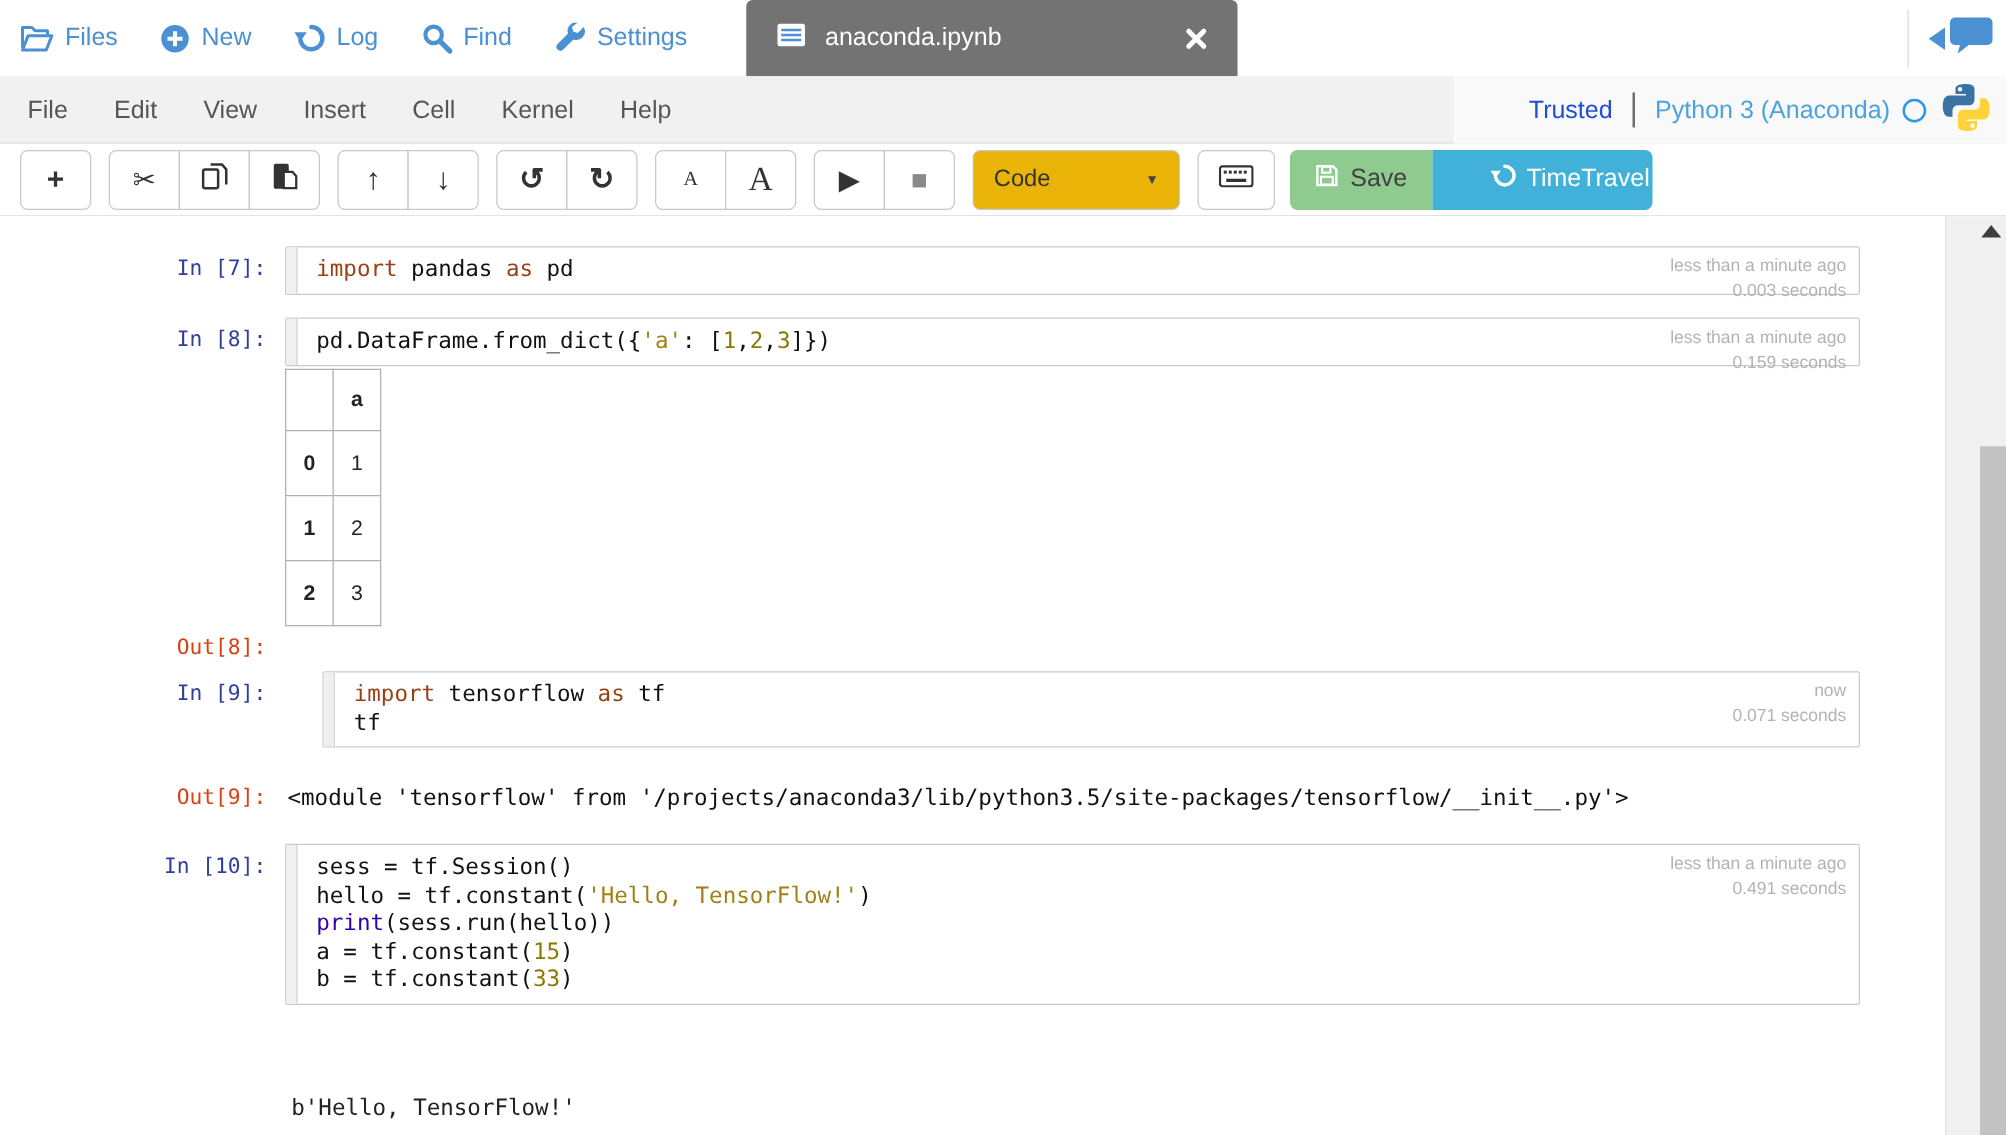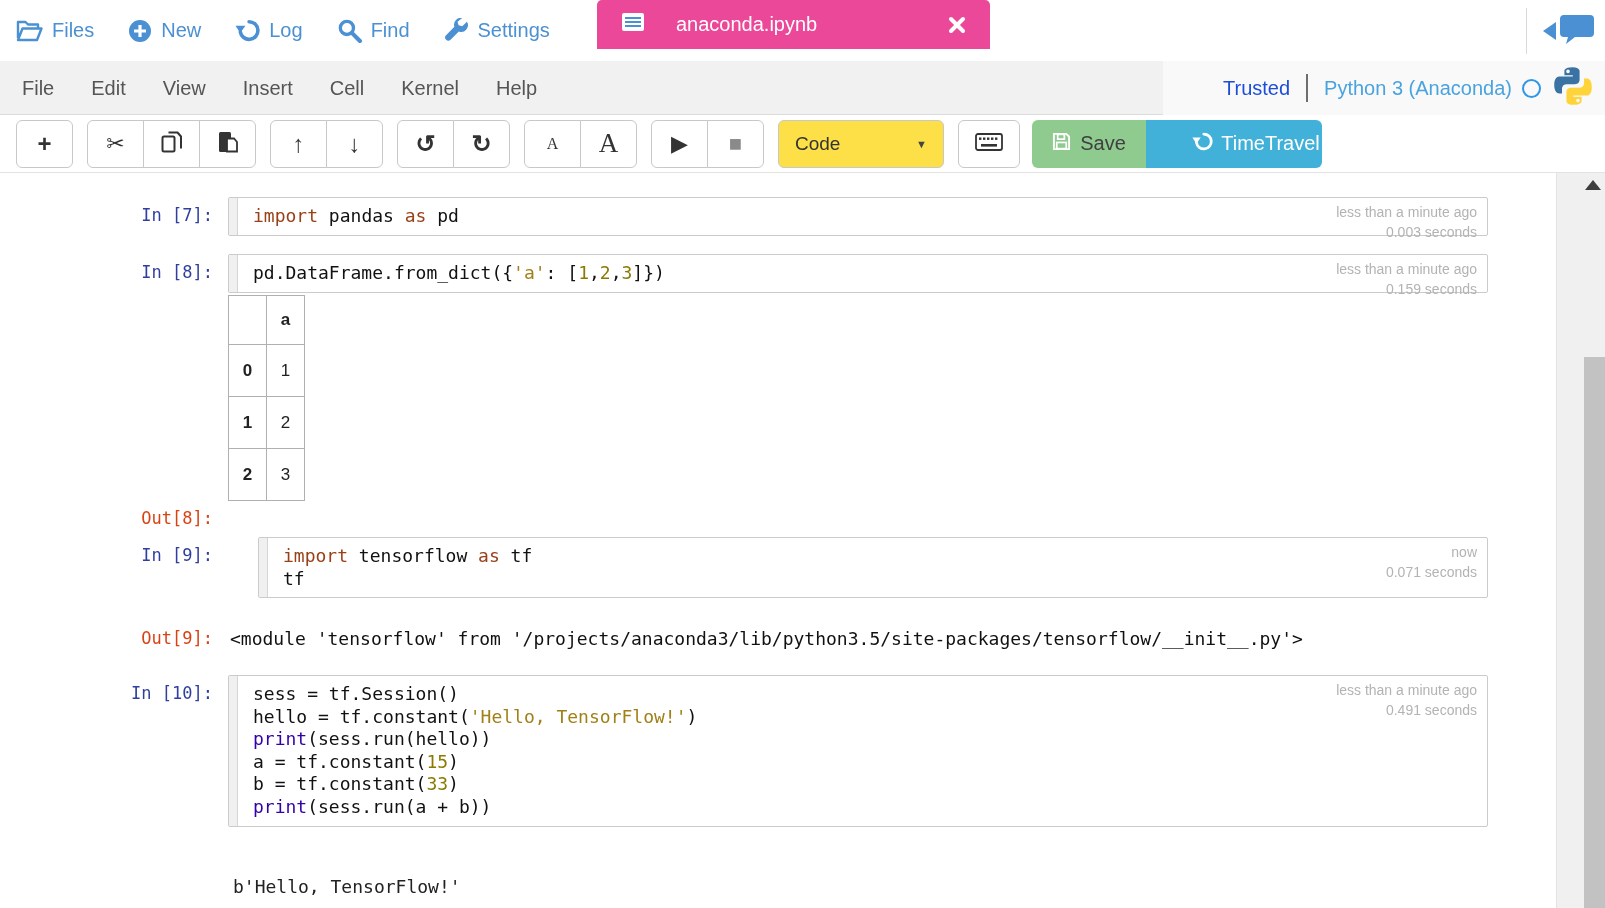--- a/index.html
+++ b/index.html
@@ -5,22 +5,22 @@
   * { margin:0; padding:0; box-sizing:border-box; }
   html,body { width:1605px; height:908px; overflow:hidden; background:#fff;
               font-family:"Liberation Sans", sans-serif; }
   #app { position:relative; width:1605px; height:908px; background:#fff; }
 
   
   #topbar { position:absolute; top:0; left:0; width:1605px; height:61px; background:#fff; }
   .nav-items { position:absolute; left:16px; top:0; height:61px; display:flex; align-items:center; gap:34px; }
   .nav-item { display:flex; align-items:center; gap:9px; color:#4a90d2; font-size:20px; cursor:pointer; }
   .nav-item svg { display:block; }
-  #file-tab { position:absolute; left:597px; top:0; width:393px; height:49px; background:#ec4899;
-              border-radius:5px 5px 0 0; display:flex; align-items:center; padding:0 24px; gap:31px;
+  #file-tab { position:absolute; left:597px; top:0; width:393px; height:61px; background:#737373;
+              border-radius:5px 5px 0 0; display:flex; align-items:center; padding:0 24px; gap:15px;
               color:#fff; font-size:20px; }
   #file-tab .close { margin-left:auto; display:flex; align-items:center; cursor:pointer; }
   .topbar-right { position:absolute; right:10px; top:0; height:61px; display:flex; align-items:center; }
   .topbar-divider { width:1px; height:46px; background:#d9d9d9; margin-right:16px; }
   .caret-left { width:0; height:0; border-top:9px solid transparent; border-bottom:9px solid transparent;
                 border-right:13px solid #4a90d2; margin-right:3px; }
 
   
   #menubar { position:absolute; top:61px; left:0; width:1605px; height:54px; background:#f1f1f1;
              border-bottom:1px solid #dcdcdc; }
@@ -38,21 +38,21 @@
              border-bottom:1px solid #e3e3e3; display:flex; align-items:center; padding-left:16px; gap:14px; }
   .btn-group { display:flex; }
   .tbtn { height:48px; min-width:57px; background:#fff; border:1px solid #c8c8c8; display:flex;
           align-items:center; justify-content:center; cursor:pointer; color:#333; }
   .btn-group .tbtn + .tbtn { margin-left:-1px; }
   .btn-group .tbtn:first-child { border-radius:6px 0 0 6px; }
   .btn-group .tbtn:last-child { border-radius:0 6px 6px 0; }
   .btn-group .tbtn:only-child, .tbtn.single { border-radius:6px; }
   .glyph24 { font-size:24px; font-weight:bold; line-height:1; }
   .glyph22 { font-size:22px; line-height:1; }
-  #code-select { width:166px; height:48px; border:1px solid #c8c8c8; border-radius:6px; background:#fde047;
+  #code-select { width:166px; height:48px; border:1px solid #c8c8c8; border-radius:6px; background:#eab308;
                  display:flex; align-items:center; padding:0 16px; font-size:19px; color:#333; cursor:pointer; }
   #code-select .caret-down { margin-left:auto; font-size:11px; color:#444; }
   .cta-group { display:flex; margin-left:-2px; }
   #save-btn { height:48px; width:114px; background:#8fca8f; color:#404040; border:none; border-radius:6px 0 0 6px;
               display:flex; align-items:center; justify-content:center; gap:9px; font-size:20px; cursor:pointer; }
   #tt-btn { height:48px; width:176px; background:#41b1d9; color:#fff; border:none; border-radius:0 6px 6px 0;
             display:flex; align-items:center; justify-content:center; gap:8px; font-size:20px; cursor:pointer;padding-left:44px; }
 
   
   #notebook { position:absolute; top:173px; left:0; width:1605px; height:735px; background:#fff; }
@@ -363,21 +363,20 @@
 
     <div class="cell" style="top:502px;">
       <div class="prompt">In [10]:</div>
       <div class="inputbox">
         <div class="gutter"></div>
         <div class="codeline"><span class="tk-pl">sess = tf.Session()</span></div>
         <div class="codeline"><span class="tk-pl">hello = tf.constant(</span><span class="tk-str">'Hello, TensorFlow!'</span><span class="tk-pl">)</span></div>
         <div class="codeline"><span class="tk-bi">print</span><span class="tk-pl">(sess.run(hello))</span></div>
         <div class="codeline"><span class="tk-pl">a = tf.constant(</span><span class="tk-num">15</span><span class="tk-pl">)</span></div>
         <div class="codeline"><span class="tk-pl">b = tf.constant(</span><span class="tk-num">33</span><span class="tk-pl">)</span></div>
-        <div class="codeline"><span class="tk-bi">print</span><span class="tk-pl">(sess.run(a + b))</span></div>
         <div class="ts">
           <div>less than a minute ago</div>
             <div>0.491 seconds</div>
         </div>
       </div>
     </div>
 
     <div class="stream" style="top:658px;">
       <div>b'Hello, TensorFlow!'</div>
       

